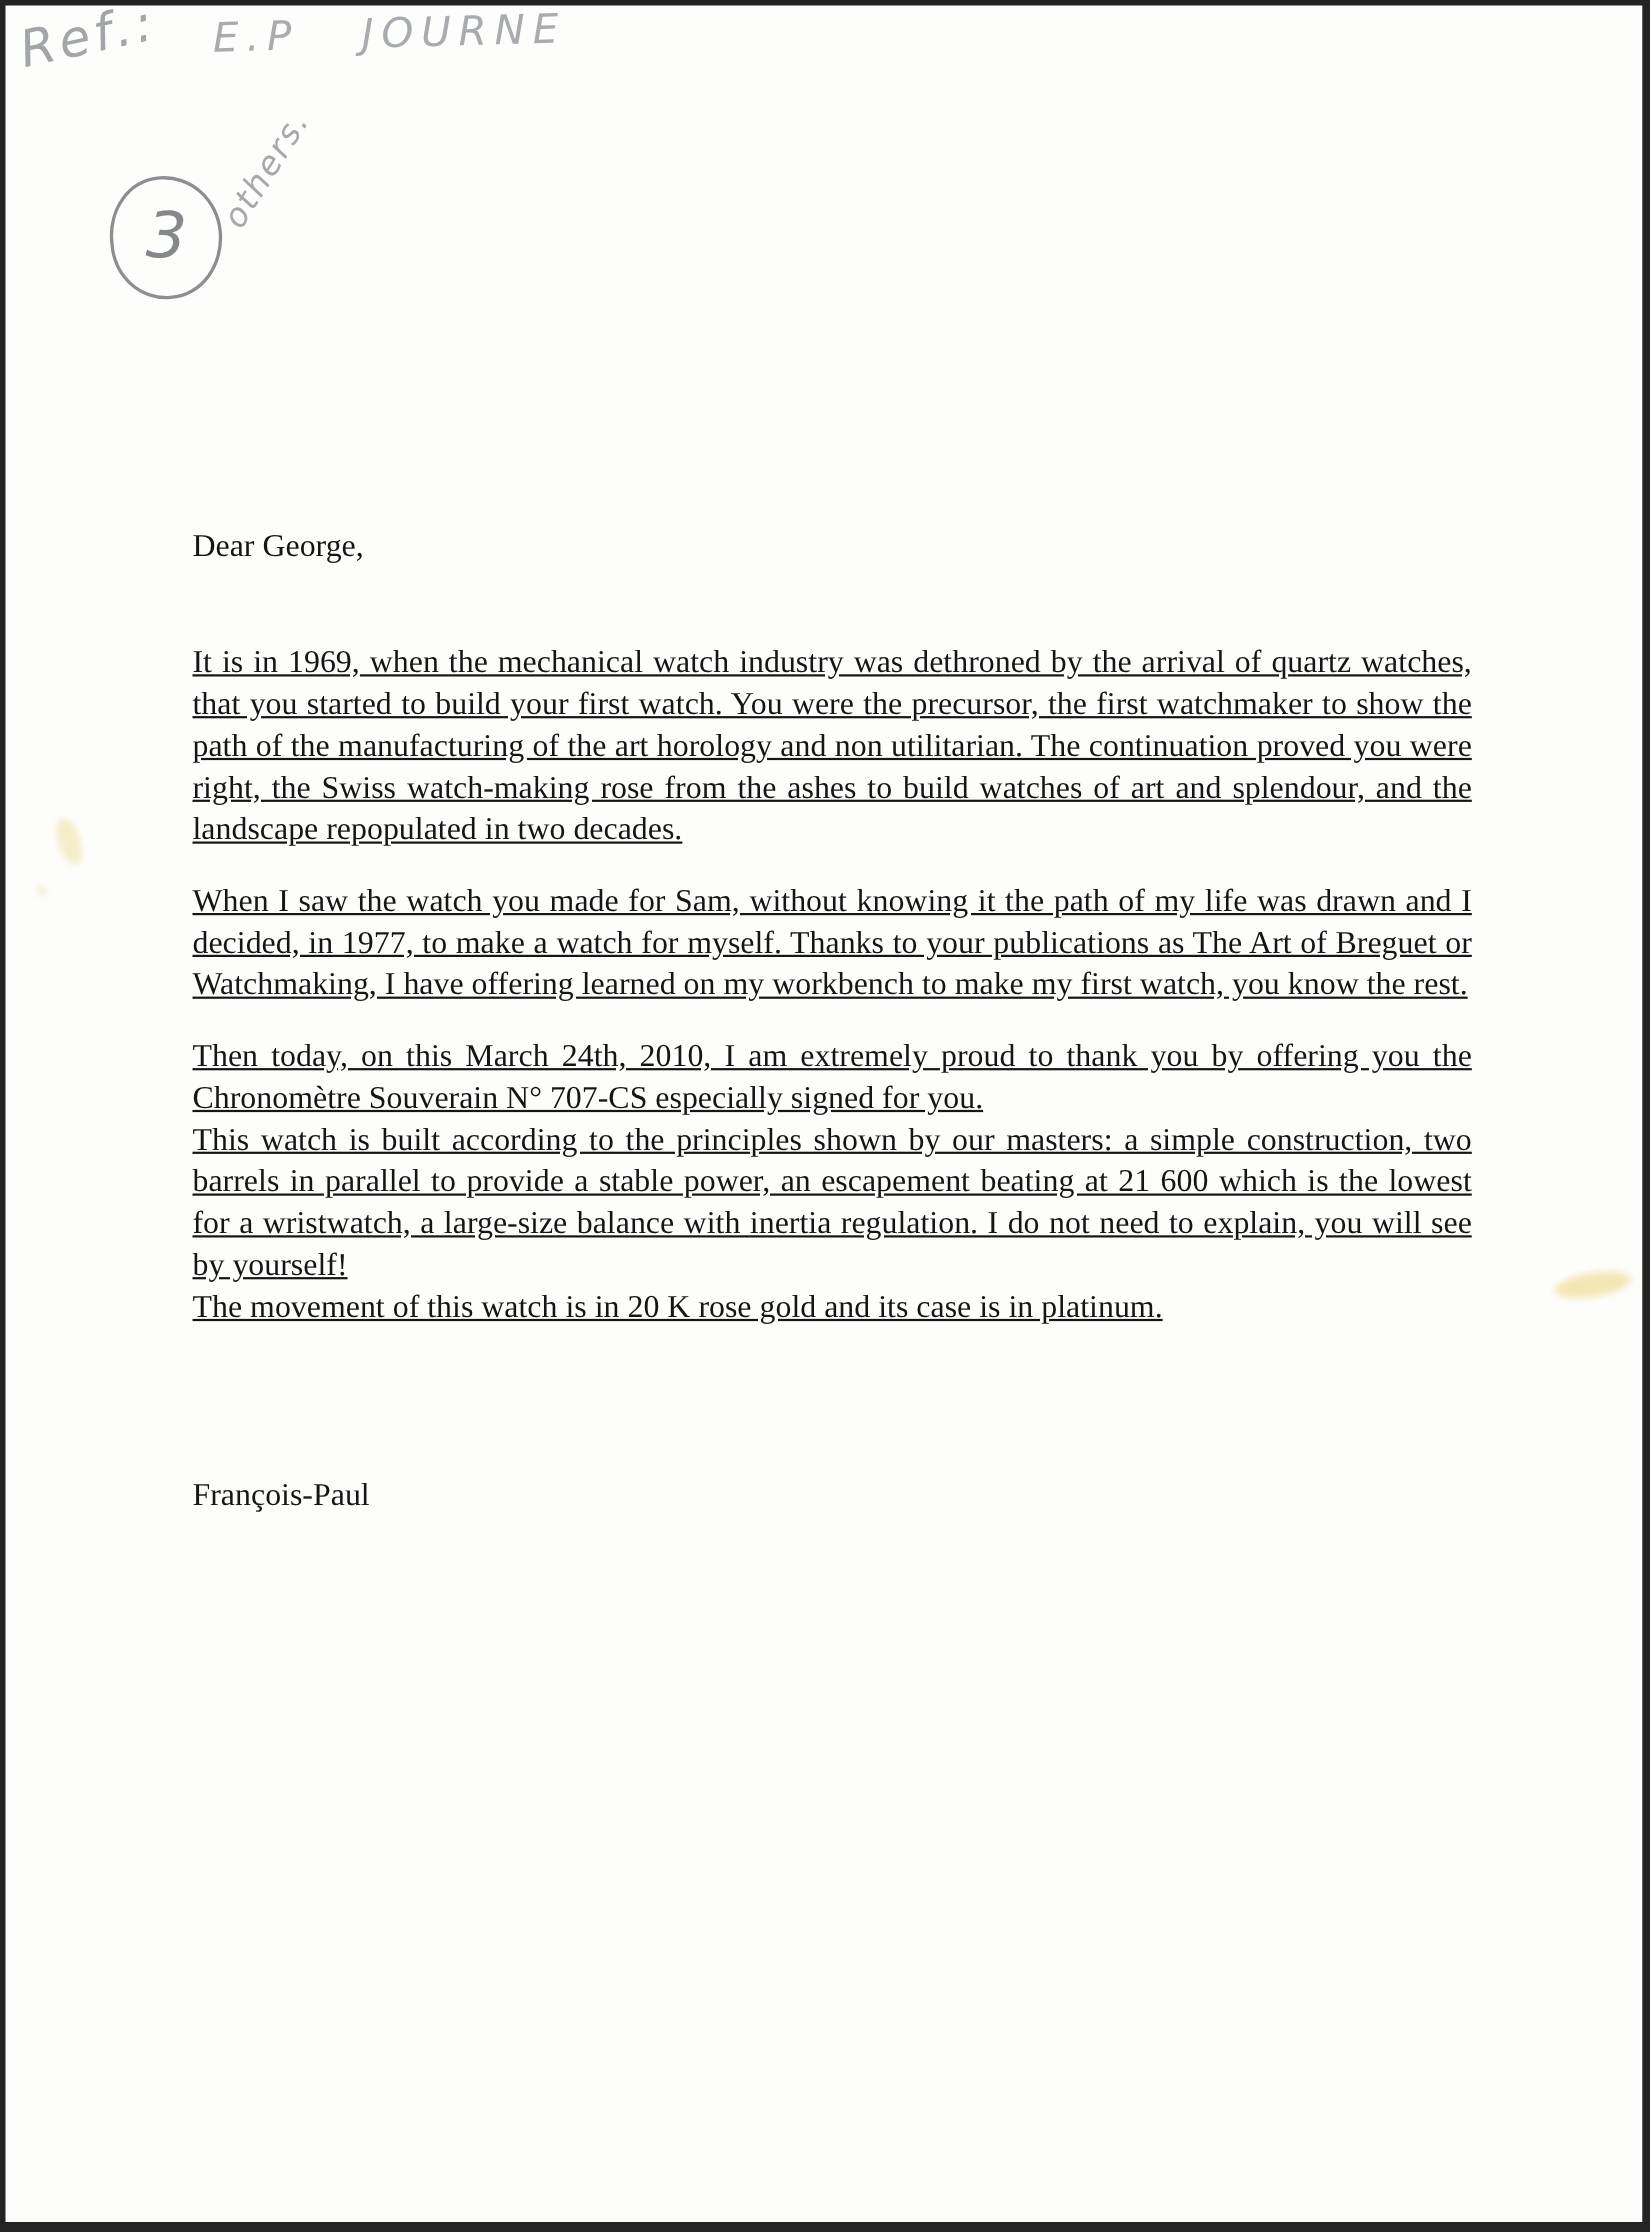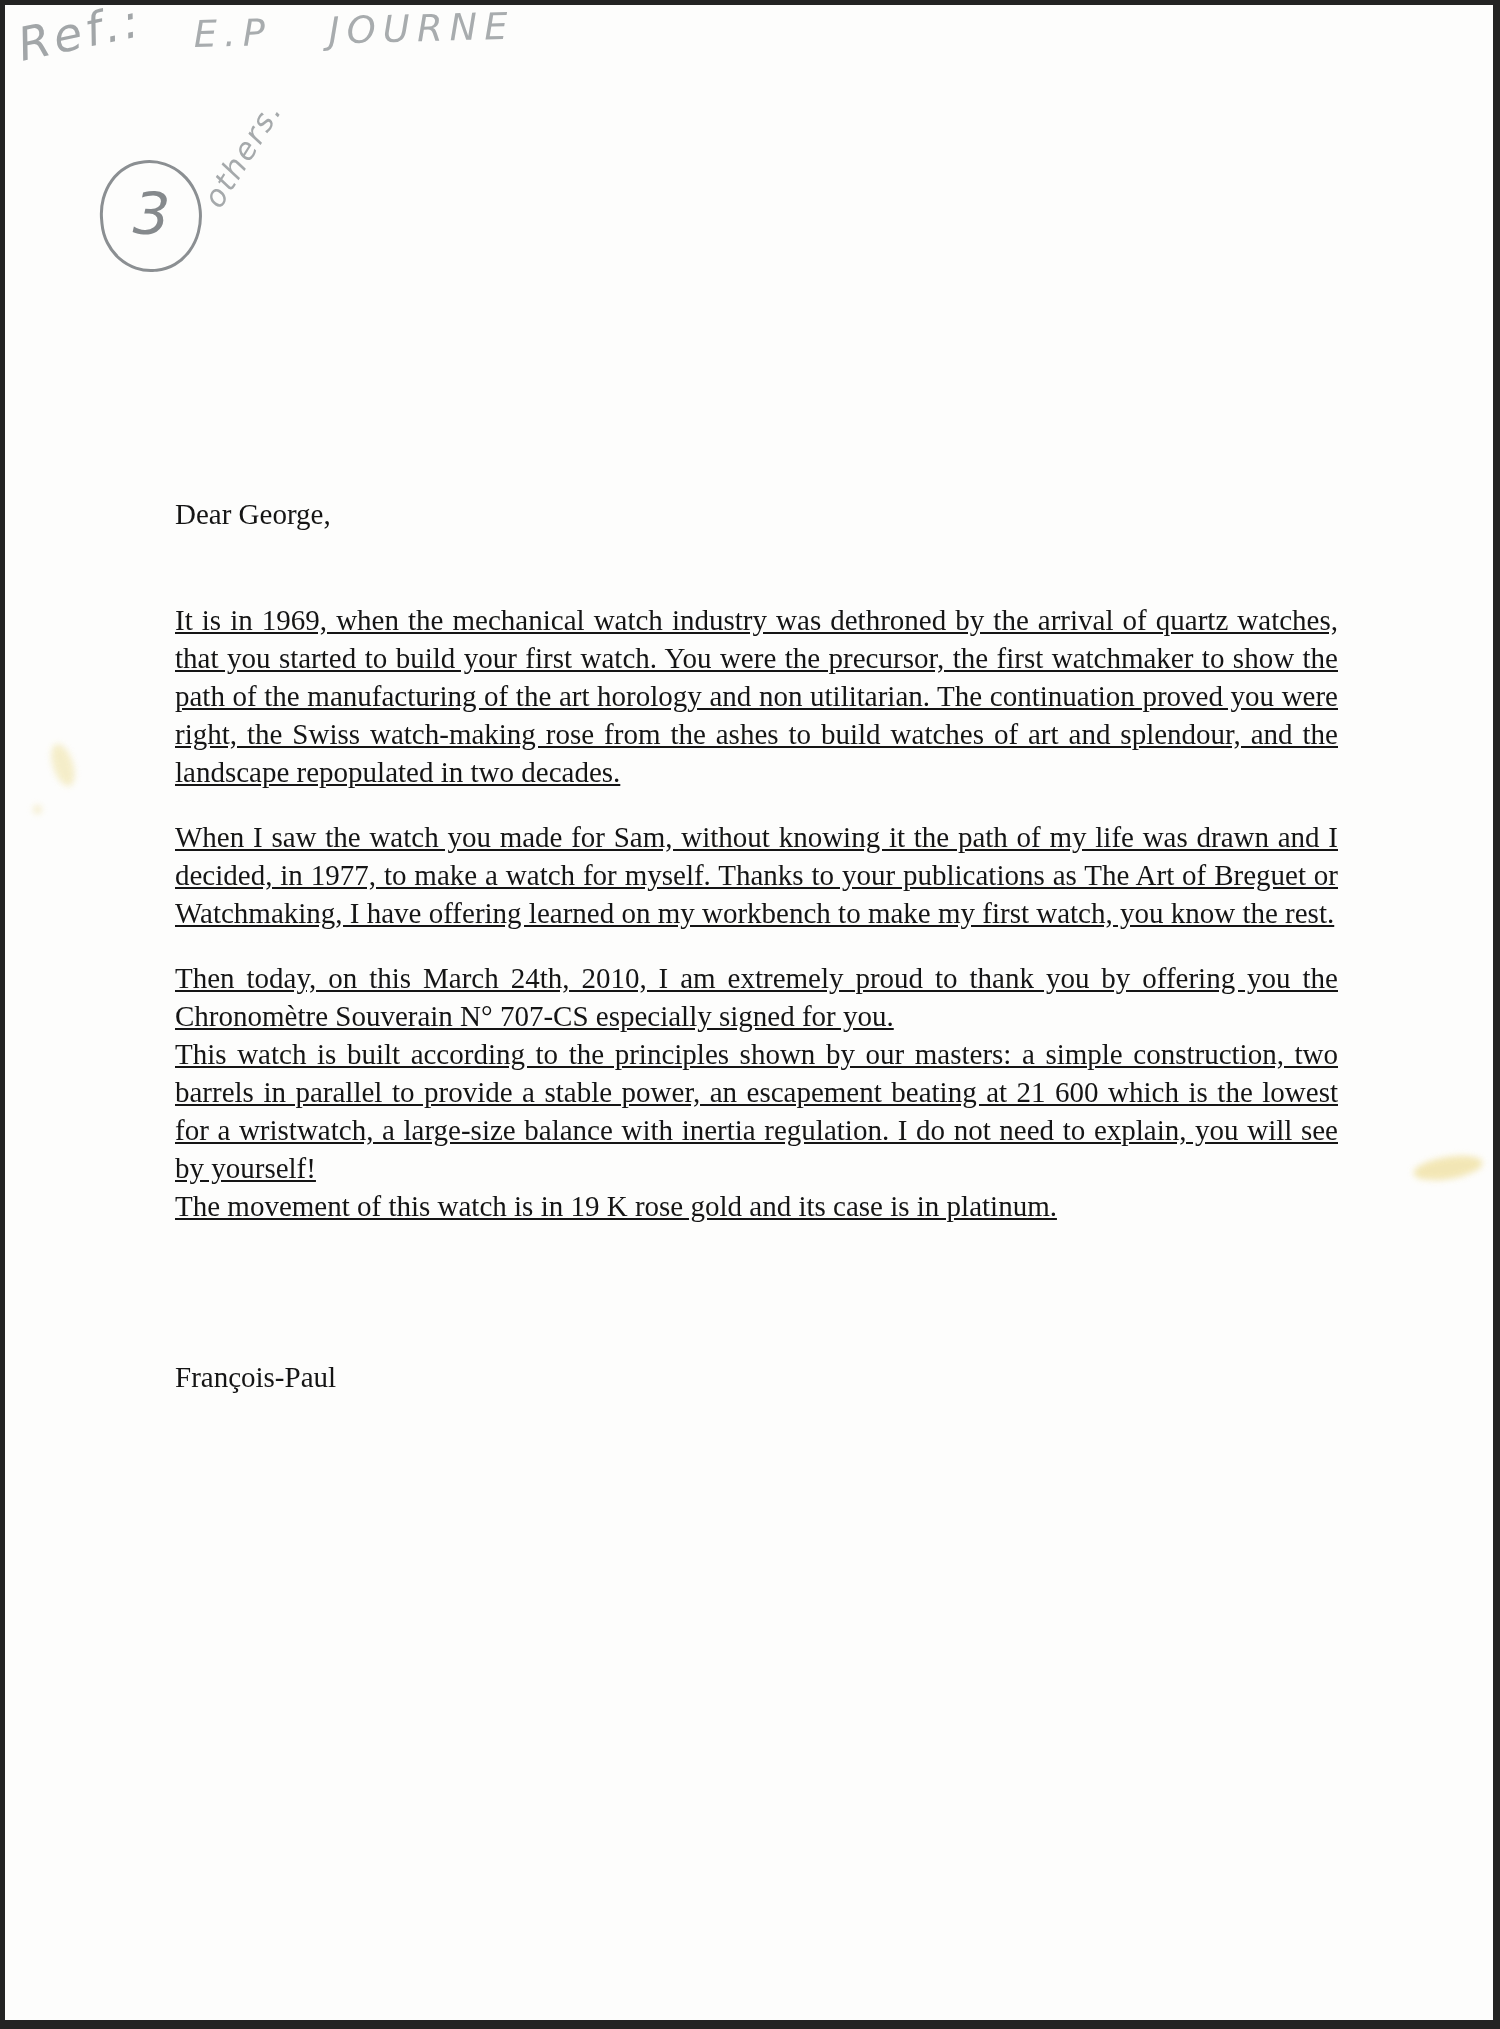--- a/index.html
+++ b/index.html
@@ -18,21 +18,21 @@
     border-width: 5px 7px 9px 5px;
     overflow: hidden;
     font-family: "Liberation Serif", serif;
     color: #141414;
   }
 
   
   .letter {
     position: absolute;
     left: 170px;
-    top: 490px;
+    top: 472px;
     width: 1163px;
     font-size: 29px;
     line-height: 38px;
     color: #151515;
   }
   .letter p { margin: 0; }
   .salutation { margin-bottom: 68px !important; }
   .body-par {
     text-align: justify;
     margin-bottom: 27px !important;
@@ -144,19 +144,19 @@
     <p class="salutation">Dear George,</p>
 
     <p class="body-par">It is in 1969, when the mechanical watch industry was dethroned by the arrival of quartz watches, that you started to build your first watch. You were the precursor, the first watchmaker to show the path of the manufacturing of the art horology and non utilitarian. The continuation proved you were right, the Swiss watch-making rose from the ashes to build watches of art and splendour, and the landscape repopulated in two decades.</p>
 
     <p class="body-par">When I saw the watch you made for Sam, without knowing it the path of my life was drawn and I decided, in 1977, to make a watch for myself. Thanks to your publications as The Art of Breguet or Watchmaking, I have offering learned on my workbench to make my first watch, you know the rest.</p>
 
     <p class="body-par nogap">Then today, on this March 24th, 2010, I am extremely proud to thank you by offering you the Chronomètre Souverain N° 707-CS especially signed for you.</p>
 
     <p class="body-par nogap">This watch is built according to the principles shown by our masters: a simple construction, two barrels in parallel to provide a stable power, an escapement beating at 21 600 which is the lowest for a wristwatch, a large-size balance with inertia regulation. I do not need to explain, you will see by yourself!</p>
 
-    <p class="body-par endgap">The movement of this watch is in 19 K rose gold and its case is in platinum.</p>
+    <p class="body-par endgap">The movement of this watch is in 20 K rose gold and its case is in platinum.</p>
 
 
     <p class="signature">François-Paul</p>
   </div>
 
 </div>
 
 </body></html>

